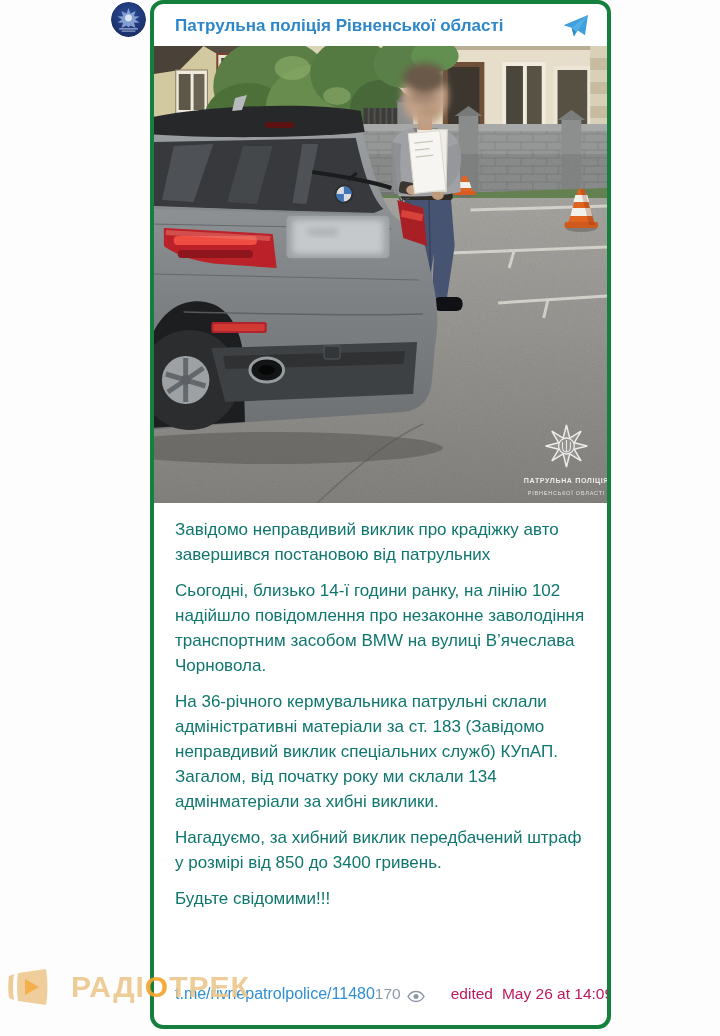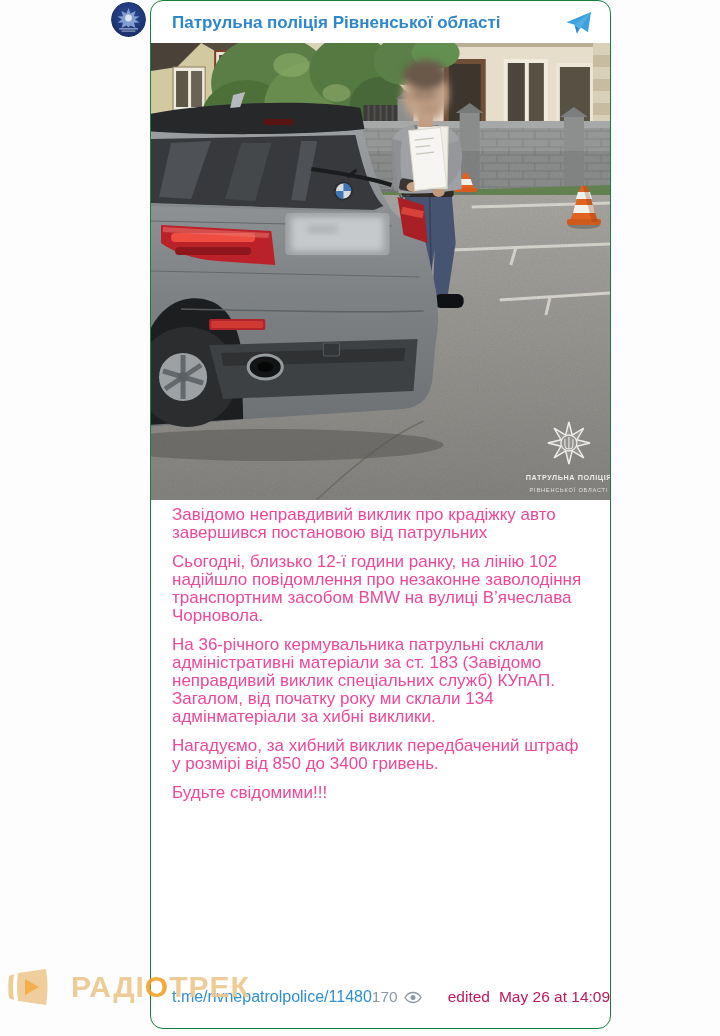--- a/index.html
+++ b/index.html
@@ -6,36 +6,36 @@
   body{
     width:720px;height:1036px;position:relative;overflow:hidden;
     background:#fdfdfd;
     font-family:"Liberation Sans","DejaVu Sans",sans-serif;
   }
   
   .avatar{position:absolute;left:111px;top:2px;width:35px;height:35px;border-radius:50%;overflow:hidden;}
   
   .card{
     position:absolute;left:150px;top:0;width:461px;height:1029px;
-    background:#ffffff;border:1px solid #15803d;border-radius:13px;
+    background:#ffffff;border:4px solid #15803d;border-radius:13px;
     box-sizing:border-box;overflow:hidden;
   }
   .card-header{display:flex;align-items:center;padding:10px 18px 8px 21px;height:24px;}
   .channel-name{font-size:17px;font-weight:600;color:#2e87c8;white-space:nowrap;}
   .tg-plane{margin-left:auto;display:flex;align-items:center;}
   .photo-wrap{width:100%;height:457px;overflow:hidden;background:#b5b3ae;}
   .photo-wrap svg{display:block;width:100%;height:100%;}
-  .post-text{padding:6px 22px 0 21px;font-size:17px;line-height:18px;color:#ec4899;height:486px;overflow:hidden;}
+  .post-text{padding:14px 22px 0 21px;font-size:17px;line-height:25px;color:#0f766e;height:486px;overflow:hidden;}
   .post-text p{margin:0 0 11px 0;}
   .card-footer{
     position:absolute;left:21px;right:15px;bottom:22px;
     display:flex;align-items:center;
   }
   .permalink{color:#2f8fd0;font-size:16px;text-decoration:none;cursor:pointer;}
-  .views{margin-left:auto;display:flex;align-items:center;gap:6px;color:#8c99a6;font-size:15.5px;}
+  .views{margin-left:auto;display:flex;align-items:flex-end;gap:6px;color:#8c99a6;font-size:15.5px;}
   .edited{margin-left:26px;color:#be185d;font-size:15.5px;display:flex;gap:9px;white-space:nowrap;}
   
   .radiotrek{
     position:absolute;left:6px;top:966px;display:flex;align-items:center;gap:19px;
     opacity:.92;z-index:6;
   }
   .radiotrek .rt-text{font-size:30px;font-weight:800;letter-spacing:1px;color:#ecc88f;}
   .radiotrek .rt-accent{color:#f4a42e;}
   .screenshot-line{
     position:absolute;left:5px;top:1039px;z-index:7;white-space:nowrap;
@@ -270,21 +270,21 @@
         <circle cx="417" cy="400" r="8" fill="none" stroke="#ffffff" stroke-width="1.3"></circle>
         <path d="M417 394 V406 M413 396 V402 Q413 406 417 406 M421 396 V402 Q421 406 417 406" stroke="#ffffff" stroke-width="1" fill="none"></path>
         <text x="417" y="437" text-anchor="middle" font-size="7.2" font-weight="bold" letter-spacing=".6" fill="#ffffff" font-family="Liberation Sans, sans-serif">ПАТРУЛЬНА ПОЛІЦІЯ</text>
         <text x="417" y="449" text-anchor="middle" font-size="5.6" letter-spacing=".8" fill="#ffffff" opacity=".9" font-family="Liberation Sans, sans-serif">РІВНЕНСЬКОЇ ОБЛАСТІ</text>
       </g>
     </svg>
   </div>
 
   <div class="post-text">
     <p>Завідомо неправдивий виклик про крадіжку авто завершився постановою від патрульних</p>
-    <p>Сьогодні, близько 12-ї години ранку, на лінію 102 надійшло повідомлення про незаконне заволодіння транспортним засобом BMW на вулиці В’ячеслава Чорновола.</p>
+    <p>Сьогодні, близько 14-ї години ранку, на лінію 102 надійшло повідомлення про незаконне заволодіння транспортним засобом BMW на вулиці В’ячеслава Чорновола.</p>
     <p>На 36-річного кермувальника патрульні склали адміністративні матеріали за ст. 183 (Завідомо неправдивий виклик спеціальних служб) КУпАП. Загалом, від початку року ми склали 134 адмінматеріали за хибні виклики.</p>
     <p>Нагадуємо, за хибний виклик передбачений штраф у розмірі від 850 до 3400 гривень.</p>
     <p>Будьте свідомими!!!</p>
   </div>
 
   <div class="card-footer">
     <a class="permalink">t.me/rivnepatrolpolice/11480</a>
     <span class="views">
       <span>170</span>
       <svg width="18" height="13" viewBox="0 0 18 13">

